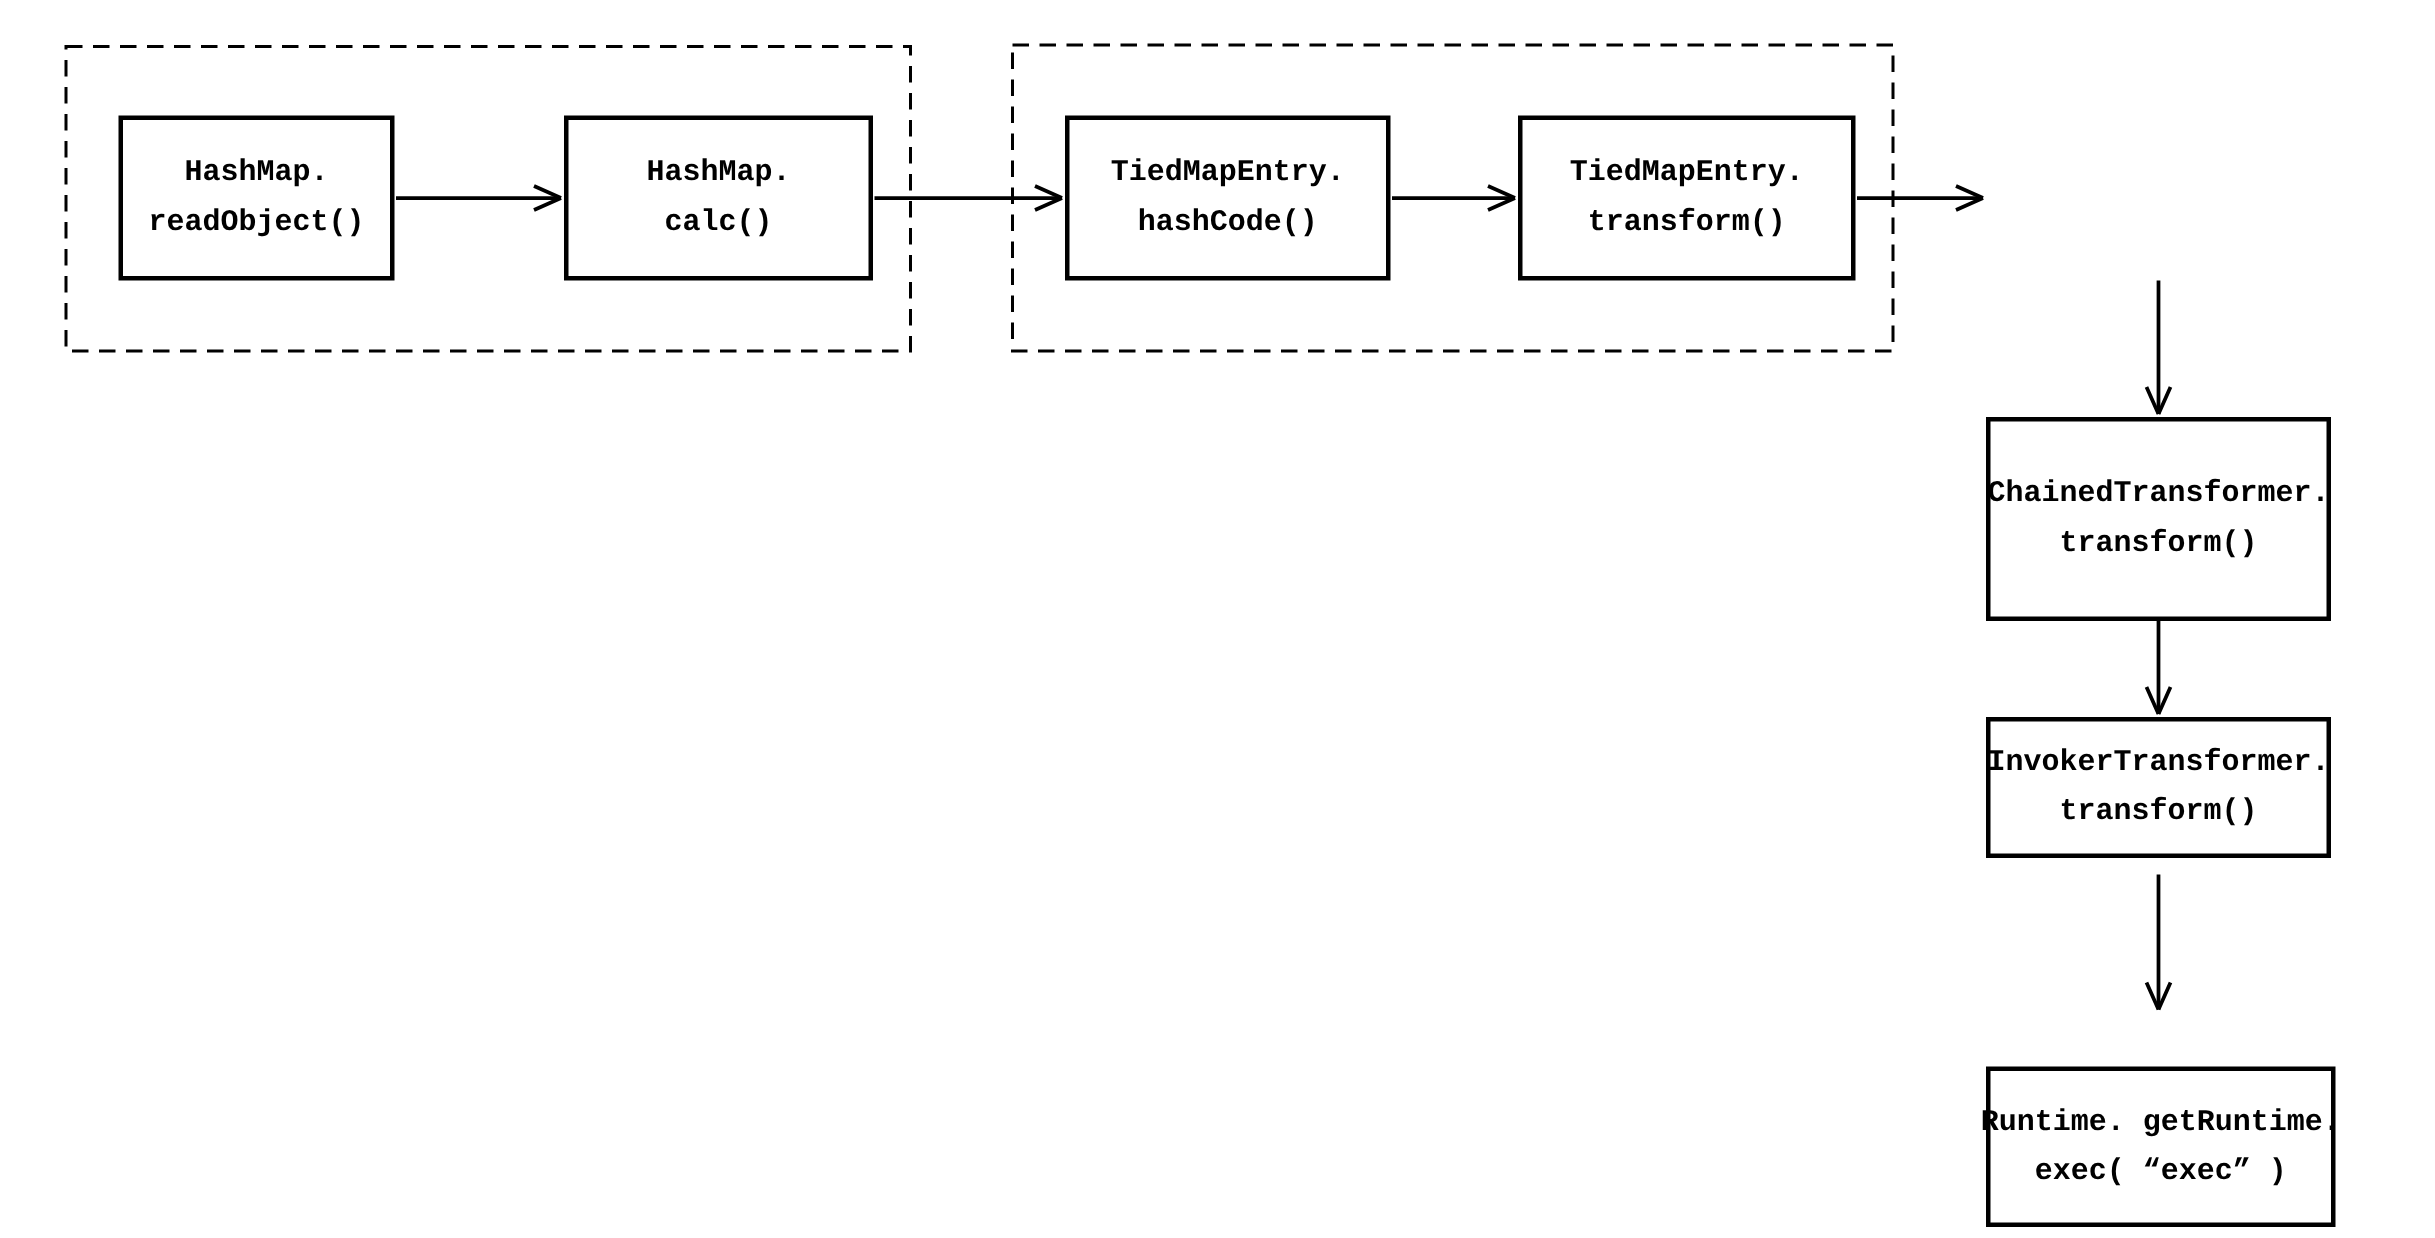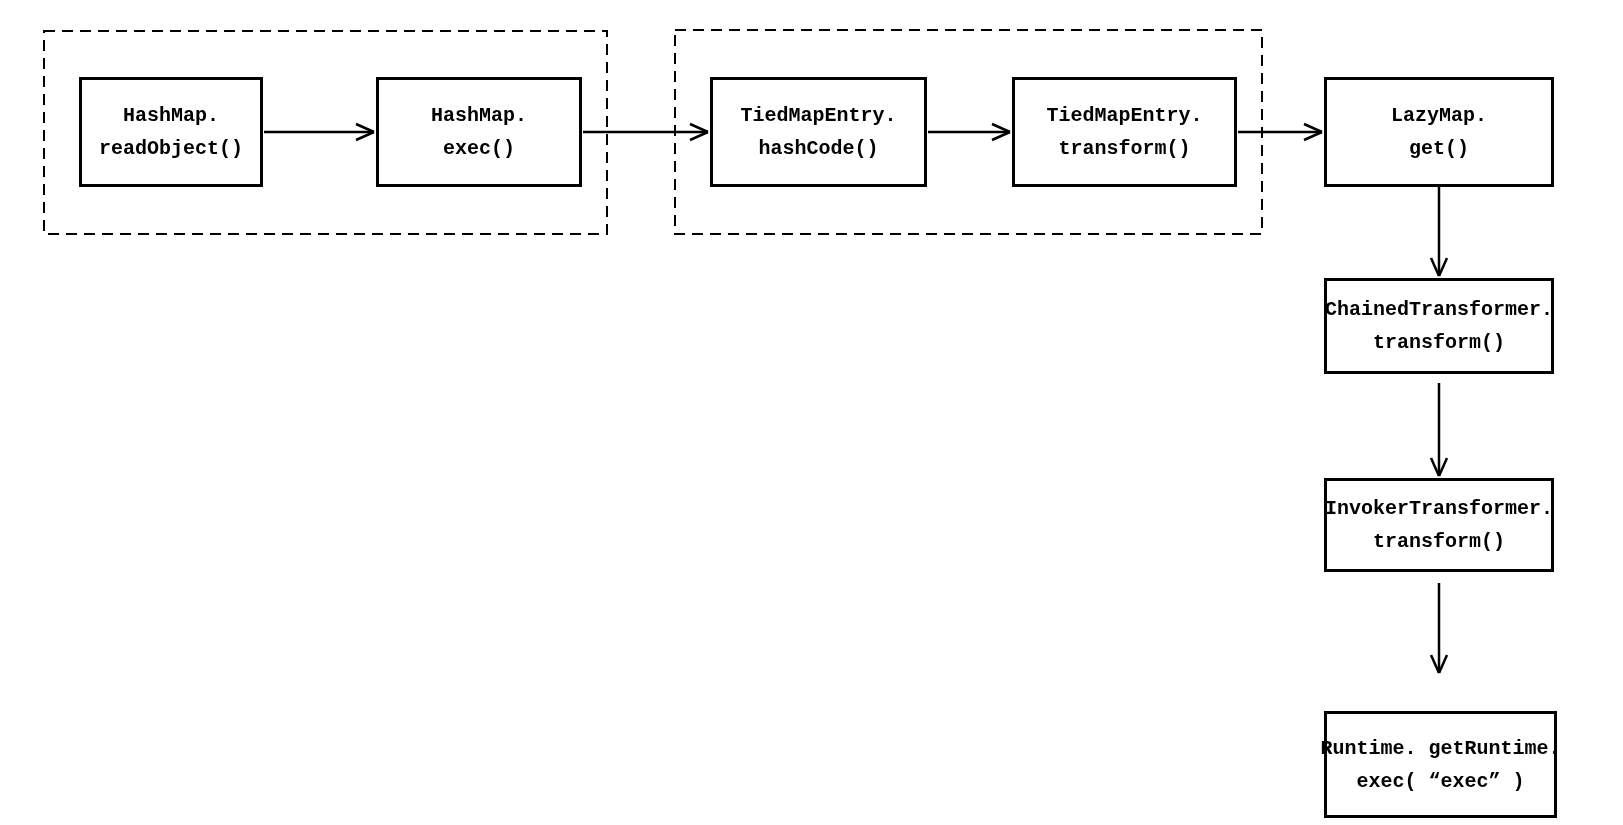--- a/index.html
+++ b/index.html
@@ -80,39 +80,35 @@
     </g>
   </svg>
 
   <div class="node" style="left:79px; top:77px; width:184px; height:110px;">
     <span>HashMap.</span>
     <span>readObject()</span>
   </div>
 
   <div class="node" style="left:376px; top:77px; width:206px; height:110px;">
     <span>HashMap.</span>
-    <span>exec()</span>
+    <span>calc()</span>
   </div>
 
   <div class="node" style="left:710px; top:77px; width:217px; height:110px;">
     <span>TiedMapEntry.</span>
     <span>hashCode()</span>
   </div>
 
   <div class="node" style="left:1012px; top:77px; width:225px; height:110px;">
     <span>TiedMapEntry.</span>
     <span>transform()</span>
   </div>
 
-  <div class="node" style="left:1324px; top:77px; width:230px; height:110px;">
-    <span>LazyMap.</span>
-    <span>get()</span>
-  </div>
 
-  <div class="node" style="left:1324px; top:278px; width:230px; height:96px;">
+  <div class="node" style="left:1324px; top:278px; width:230px; height:136px;">
     <span>ChainedTransformer.</span>
     <span>transform()</span>
   </div>
 
   <div class="node" style="left:1324px; top:478px; width:230px; height:94px;">
     <span>InvokerTransformer.</span>
     <span>transform()</span>
   </div>
 
   <div class="node" style="left:1324px; top:711px; width:233px; height:107px;">

